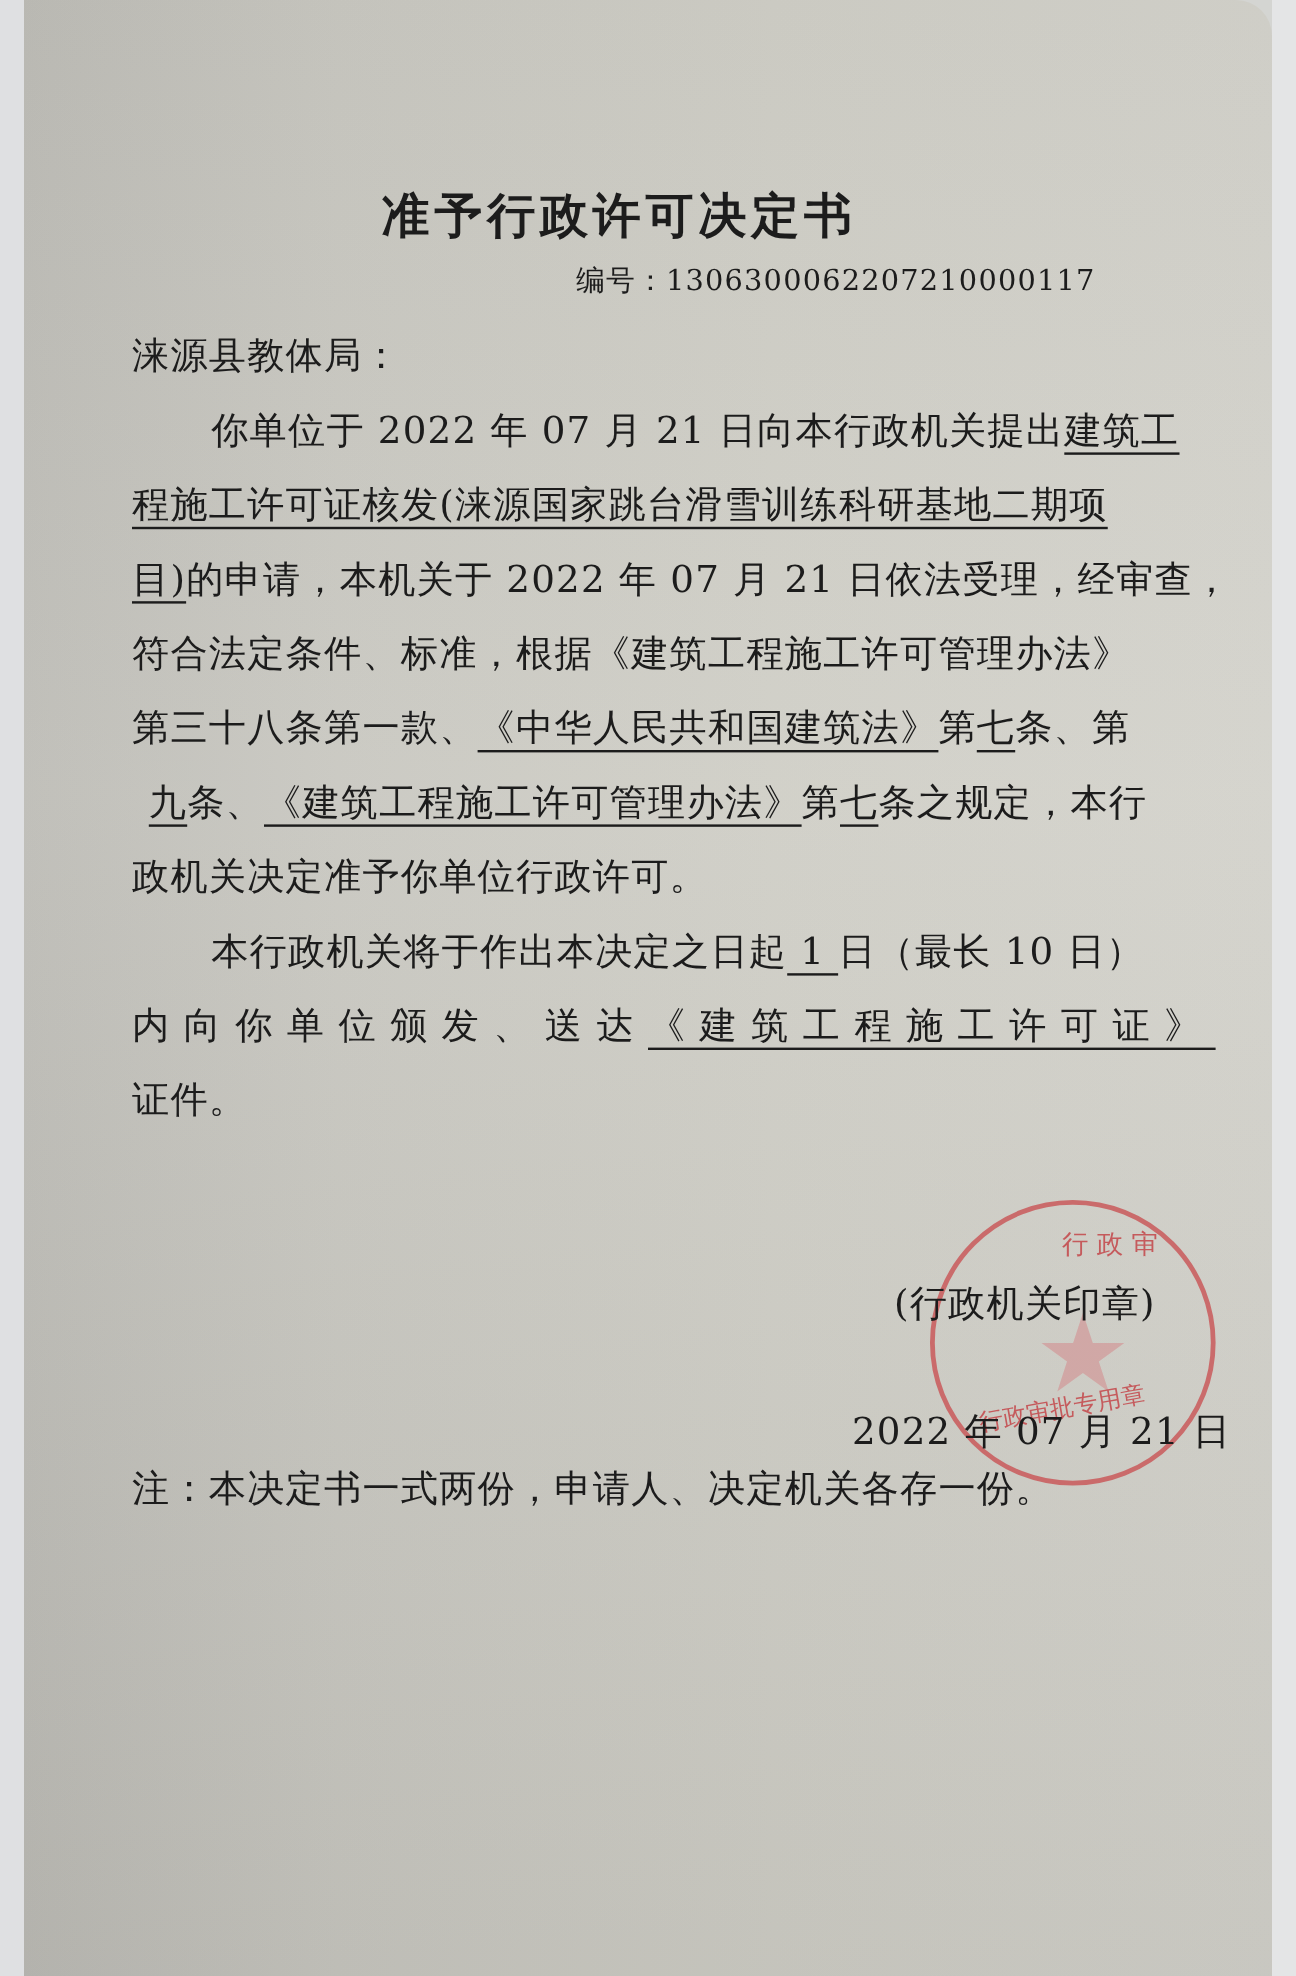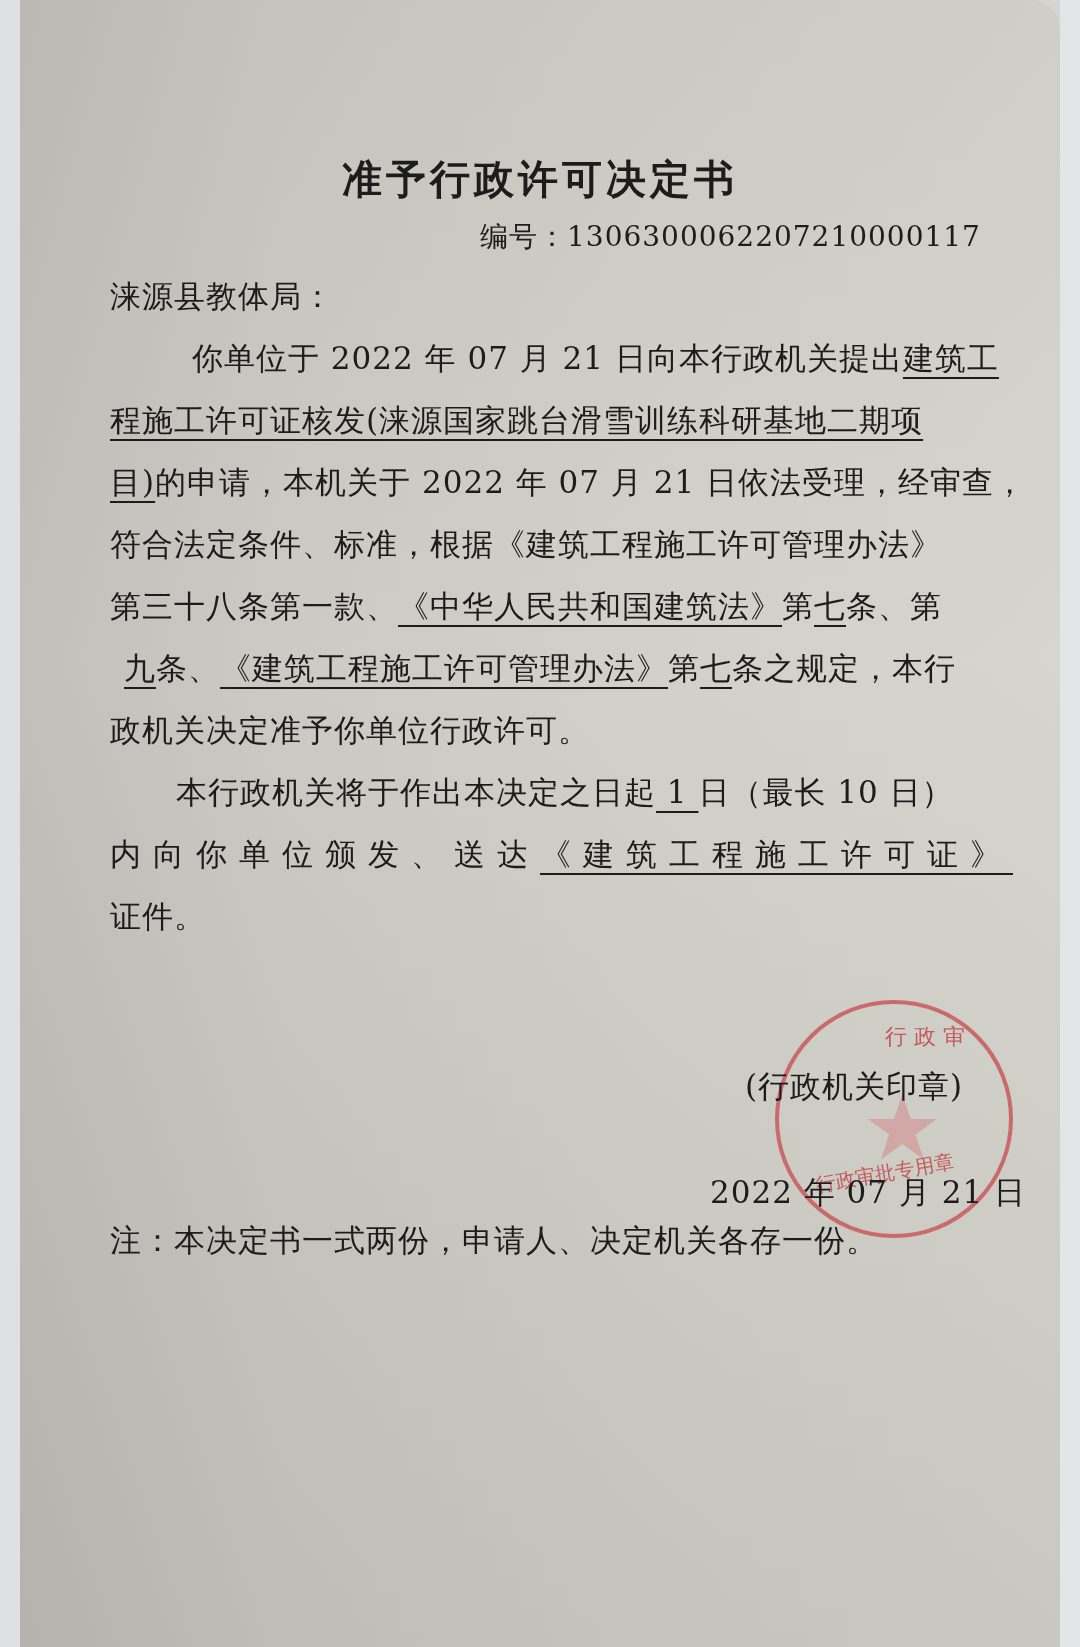--- a/index.html
+++ b/index.html
@@ -5,43 +5,43 @@
   html,body{margin:0;padding:0;}
   body{width:1080px;height:1647px;position:relative;overflow:hidden;background:#d8d9d6;font-family:"DejaVu Serif","Liberation Serif",serif;color:#1c1c1c;}
   .left-strip{position:absolute;left:0;top:0;width:20px;height:1647px;background:#dfe0e2;}
   .paper{position:absolute;left:20px;top:0;width:1040px;height:1647px;
     background:linear-gradient(90deg,#bdbcb6 0%,#c8c7c0 25%,#cfcec6 60%,#d3d2cb 100%);
     border-top-right-radius:30px;}
   .paper::after{content:"";position:absolute;inset:0;
     background:linear-gradient(180deg,rgba(0,0,0,0.02) 0%,rgba(255,255,255,0.06) 40%,rgba(0,0,0,0.05) 100%);}
   .right-edge{position:absolute;right:0;top:0;width:20px;height:1647px;background:#e4e5e6;}
   .t{position:absolute;white-space:nowrap;font-size:31px;letter-spacing:1px;}
-  .title{position:absolute;left:318px;top:152px;font-size:40px;font-weight:bold;letter-spacing:4px;font-family:"DejaVu Sans","Liberation Sans",sans-serif;margin-left:24px;}
+  .title{position:absolute;left:318px;top:152px;font-size:40px;font-weight:bold;letter-spacing:4px;font-family:"DejaVu Sans","Liberation Sans",sans-serif;}
   .u{text-decoration:underline;text-underline-offset:8px;text-decoration-thickness:2px;}
   .wide{letter-spacing:12px;}
   .stamp{position:absolute;left:775px;top:1000px;width:230px;height:230px;border:4px solid #c9595a;border-radius:50%;opacity:0.85;}
   .stamp-text{position:absolute;color:#c55a5c;font-size:22px;font-family:"DejaVu Sans",sans-serif;}
   .star{position:absolute;left:862px;top:1075px;font-size:90px;color:#d48a8c;opacity:0.55;}
 </style>
 </head>
 <body>
 
 <div class="left-strip"></div>
 <div class="paper"></div>
 <div class="right-edge"></div>
 
 <div class="title">准予行政许可决定书</div>
 
-<div class="t" style="left:480px;top:218px;font-size:28px;">
+<div class="t" style="left:480px;top:218px;font-size:24px;">
   <span>编号：</span><span>1306300062207210000117</span>
 </div>
 
 <div class="t" style="left:110px;top:276px;">涞源县教体局：</div>
 
-<div class="t" style="left:176px;top:338px;margin-left:16px;">
+<div class="t" style="left:176px;top:338px;">
   <span>你单位于 2022 年 07 月 21 日向本行政机关提出</span><span class="u">建筑工</span>
 </div>
 <div class="t" style="left:110px;top:400px;">
   <span class="u">程施工许可证核发(涞源国家跳台滑雪训练科研基地二期项</span>
 </div>
 <div class="t" style="left:110px;top:462px;text-align:right;">
   <span class="u">目)</span><span>的申请，本机关于 2022 年 07 月 21 日依法受理，经审查，</span>
 </div>
 <div class="t" style="left:110px;top:524px;">符合法定条件、标准，根据《建筑工程施工许可管理办法》</div>
 <div class="t" style="left:110px;top:586px;">

